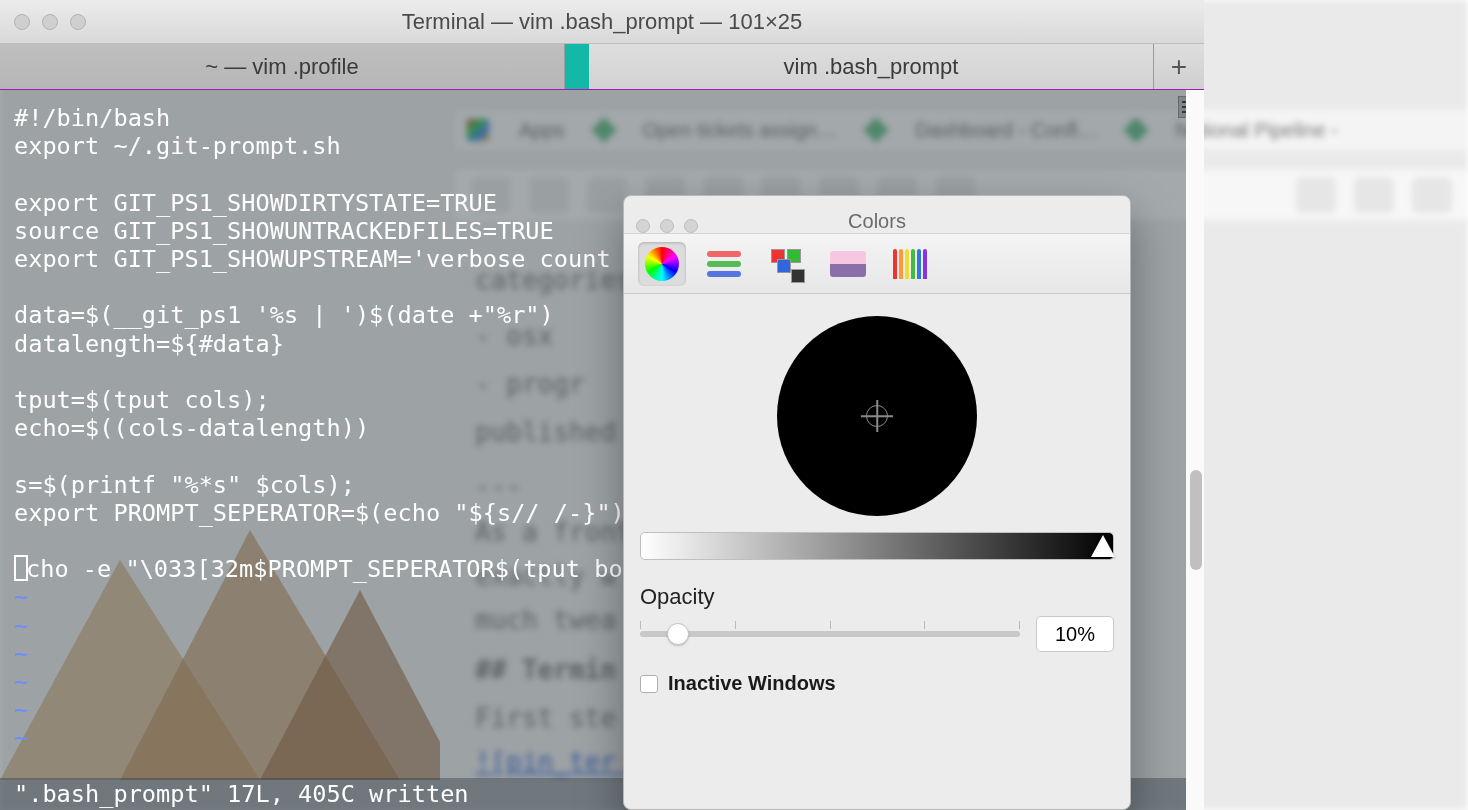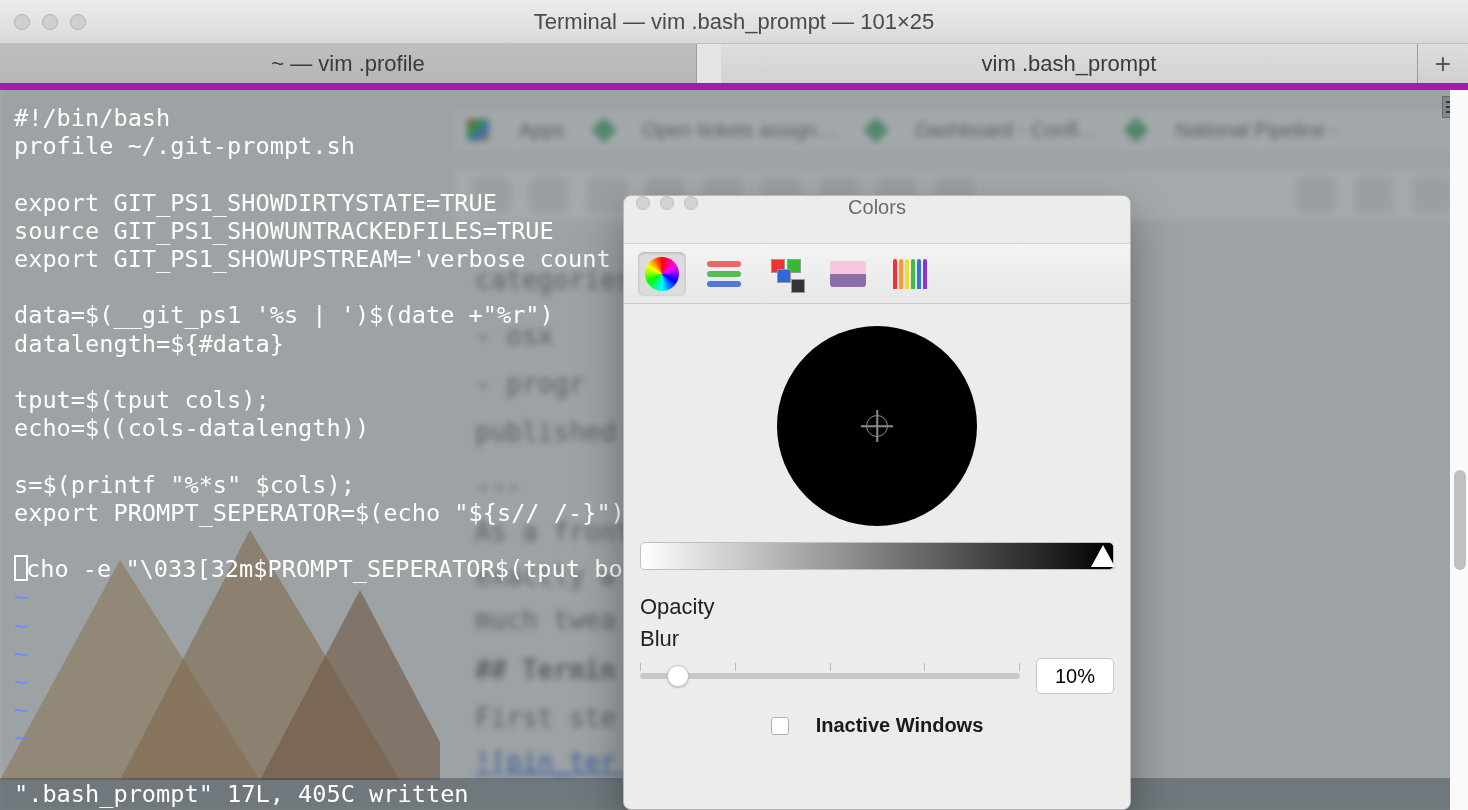--- a/index.html
+++ b/index.html
@@ -15,32 +15,32 @@
   .backdrop .bkitem { color:#777; font-size:20px; white-space:nowrap; }
   .backdrop .bkicon { width:22px; height:22px; background:linear-gradient(135deg,#e34,#3c4,#48f,#fb0); border-radius:3px;}
   .backdrop .bkv { width:18px; height:18px; background:#6b8; transform:rotate(45deg);}
   .backdrop .bktoolbar { position:absolute; left:455px; right:0; top:170px; height:50px; background:#f7f7f7; display:flex; gap:18px; align-items:center; padding:0 16px;}
   .backdrop .bktool { width:40px; height:36px; background:#e6e6e6; border-radius:6px;}
   .backdrop .bktext { position:absolute; left:475px; right:30px; color:#7a7a7a; font-family: Menlo, monospace; font-size:26px; line-height:44px; }
   .backdrop .lnk { color:#3b6bd6; text-decoration: underline; }
 
   
   .terminal {
-    position: absolute; left: 0; top: 0; width: 1468px; height: 810px;
+    position: absolute; left: 0; top: 0; width: 1204px; height: 810px;
     background: transparent;
   }
   .titlebar {
     height: 44px; background: linear-gradient(#ececec,#d9d9d9); border-bottom:1px solid #bdbdbd;
     display:flex; align-items:center; position:relative;
   }
   .traffic { display:flex; gap:12px; margin-left:14px;}
   .tl { width:16px; height:16px; border-radius:50%; background:#cfcfcf; border:1px solid #b3b3b3;}
   .tl.close { background:#cfcfcf;}
   .title { position:absolute; left:0; right:0; text-align:center; font-size:22px; color:#4a4a4a; pointer-events:none;}
-  .tabbar { height:46px; display:flex; border-bottom:7px solid #a21caf; background:#e5e5e5;}
+  .tabbar { height:46px; display:flex; border-bottom:1px solid #a21caf; background:#14b8a6;}
   .tab { flex:1; display:flex; align-items:center; justify-content:center; font-size:22px; color:#3a3a3a; border-right:1px solid #9c9c9c;}
   .tab.inactive { background: linear-gradient(#bfbfbf,#b6b6b6); }
   .tab.active { background: linear-gradient(#dedede,#d2d2d2); margin-left: 24px; }
   .newtab { width:50px; display:flex; align-items:center; justify-content:center; background:linear-gradient(#dedede,#cfcfcf); font-size:28px; color:#555;}
   .hamburger { position:absolute; right:4px; top:96px; width:22px; height:22px; background:#bbb; border:1px solid #888; display:flex; flex-direction:column; justify-content:center; gap:3px; padding:3px;}
   .hamburger div{height:2px;background:#333;}
 
   .term-body {
     position:absolute; left:0; top:90px; right:18px; bottom:0;
     background: rgba(50,62,70,0.42);
@@ -59,21 +59,21 @@
   
   .mountains { position:absolute; left:0; top:500px; width:440px; height:280px; z-index:-0; }
 
   
   .colors {
     position:absolute; left:623px; top:195px; width:508px; height:615px;
     background:#ececec; border:1px solid #b8b8b8; border-radius:8px;
     box-shadow: 0 20px 45px rgba(0,0,0,.35);
     overflow:hidden;
   }
-  .colors .ctitlebar { height:48px; display:flex; align-items:flex-start; position:relative; border-bottom:1px solid #d6d6d6;}
+  .colors .ctitlebar { height:38px; display:flex; align-items:flex-end; position:relative; border-bottom:1px solid #d6d6d6;}
   .colors .ctraffic { display:flex; gap:10px; margin-left:12px;}
   .colors .ctl { width:14px; height:14px; border-radius:50%; background:#d4d4d4; border:1px solid #bcbcbc;}
   .colors .ctitle { position:absolute; left:0; right:0; text-align:center; font-size:20px; color:#6b6b6b;}
   .colors .ctoolbar { height:60px; display:flex; align-items:center; gap:14px; padding:0 14px; border-bottom:1px solid #c9c9c9; background:linear-gradient(#f4f4f4,#e7e7e7);}
   .ctool { width:48px; height:44px; border-radius:6px; display:flex; align-items:center; justify-content:center; }
   .ctool.sel { background:#dcdcdc; box-shadow: inset 0 1px 3px rgba(0,0,0,.2);}
   .wheelico { width:34px; height:34px; border-radius:50%; background: conic-gradient(red,magenta,blue,cyan,lime,yellow,red);}
   .slidersico { width:34px; display:flex; flex-direction:column; gap:4px;}
   .slidersico span{height:6px;border-radius:3px;}
   .paletteico { width:30px; height:30px; position:relative;}
@@ -93,21 +93,21 @@
   .bknob { position:absolute; right:-2px; top:2px; width:0;height:0;border-left:12px solid transparent;border-right:12px solid transparent;border-bottom:22px solid #fff; filter:drop-shadow(0 1px 1px rgba(0,0,0,.4));}
 
   .row { display:flex; align-items:center; margin-bottom:12px;}
   .slabel { font-size:22px; color:#222; margin-bottom:6px;}
   .track { flex:1; height:6px; background:#c8c8c8; border-radius:3px; position:relative; margin-right:16px;}
   .ticks { position:absolute; left:0; right:0; top:-10px; display:flex; justify-content:space-between;}
   .ticks span{width:1px;height:8px;background:#b9b9b9;}
   .knob { position:absolute; top:50%; width:22px; height:22px; background:#fff; border:1px solid #c6c6c6; border-radius:50%; transform:translate(-50%,-50%); box-shadow:0 1px 2px rgba(0,0,0,.2);}
   .valbox { width:78px; height:36px; border:1px solid #c9c9c9; border-radius:5px; background:#fff; display:flex; align-items:center; justify-content:center; font-size:20px;}
 
-  .checkrow { display:flex; align-items:center; gap:27px; margin-top:20px;justify-content:center;}
+  .checkrow { display:flex; align-items:center; gap:10px; margin-top:20px;}
   .checkbox { width:18px; height:18px; border:1px solid #b0b0b0; border-radius:3px; background:#fff;}
   .checklabel { font-size:20px; font-weight:600; color:#1a1a1a;}
 </style>
 </head>
 <body>
 
 <div class="backdrop">
   <div class="bkbar">
     <div class="bkicon"></div>
     <div class="bkitem">Apps</div>
@@ -165,21 +165,21 @@
     <div class="tab active">vim .bash_prompt</div>
     <div class="newtab">+</div>
   </div>
   <div class="hamburger">
       <div></div>
       <div></div>
       <div></div>
     </div>
 
   <div class="term-body"><span>#!/bin/bash</span>
-<span>profile ~/.git-prompt.sh</span>
+<span>export ~/.git-prompt.sh</span>
 <span></span>
 <span>export GIT_PS1_SHOWDIRTYSTATE=TRUE</span>
 <span>source GIT_PS1_SHOWUNTRACKEDFILES=TRUE</span>
 <span>export GIT_PS1_SHOWUPSTREAM='verbose count n</span>
 <span></span>
 <span>data=$(__git_ps1 '%s | ')$(date +"%r")</span>
 <span>datalength=${#data}</span>
 <span></span>
 <span>tput=$(tput cols);</span>
 <span>echo=$((cols-datalength))</span>
@@ -247,21 +247,20 @@
   <div class="cbody">
     <div class="circle">
       <div class="reticle"></div>
     </div>
     <div class="brightness">
       <div class="bknob"></div>
     </div>
 
     <div class="slabel">Opacity</div>
 
-    <div class="slabel">Blur</div>
     <div class="row">
       <div class="track">
         <div class="ticks">
             <span></span>
             <span></span>
             <span></span>
             <span></span>
             <span></span>
           </div>
         <div class="knob" style="left:10%"></div>

